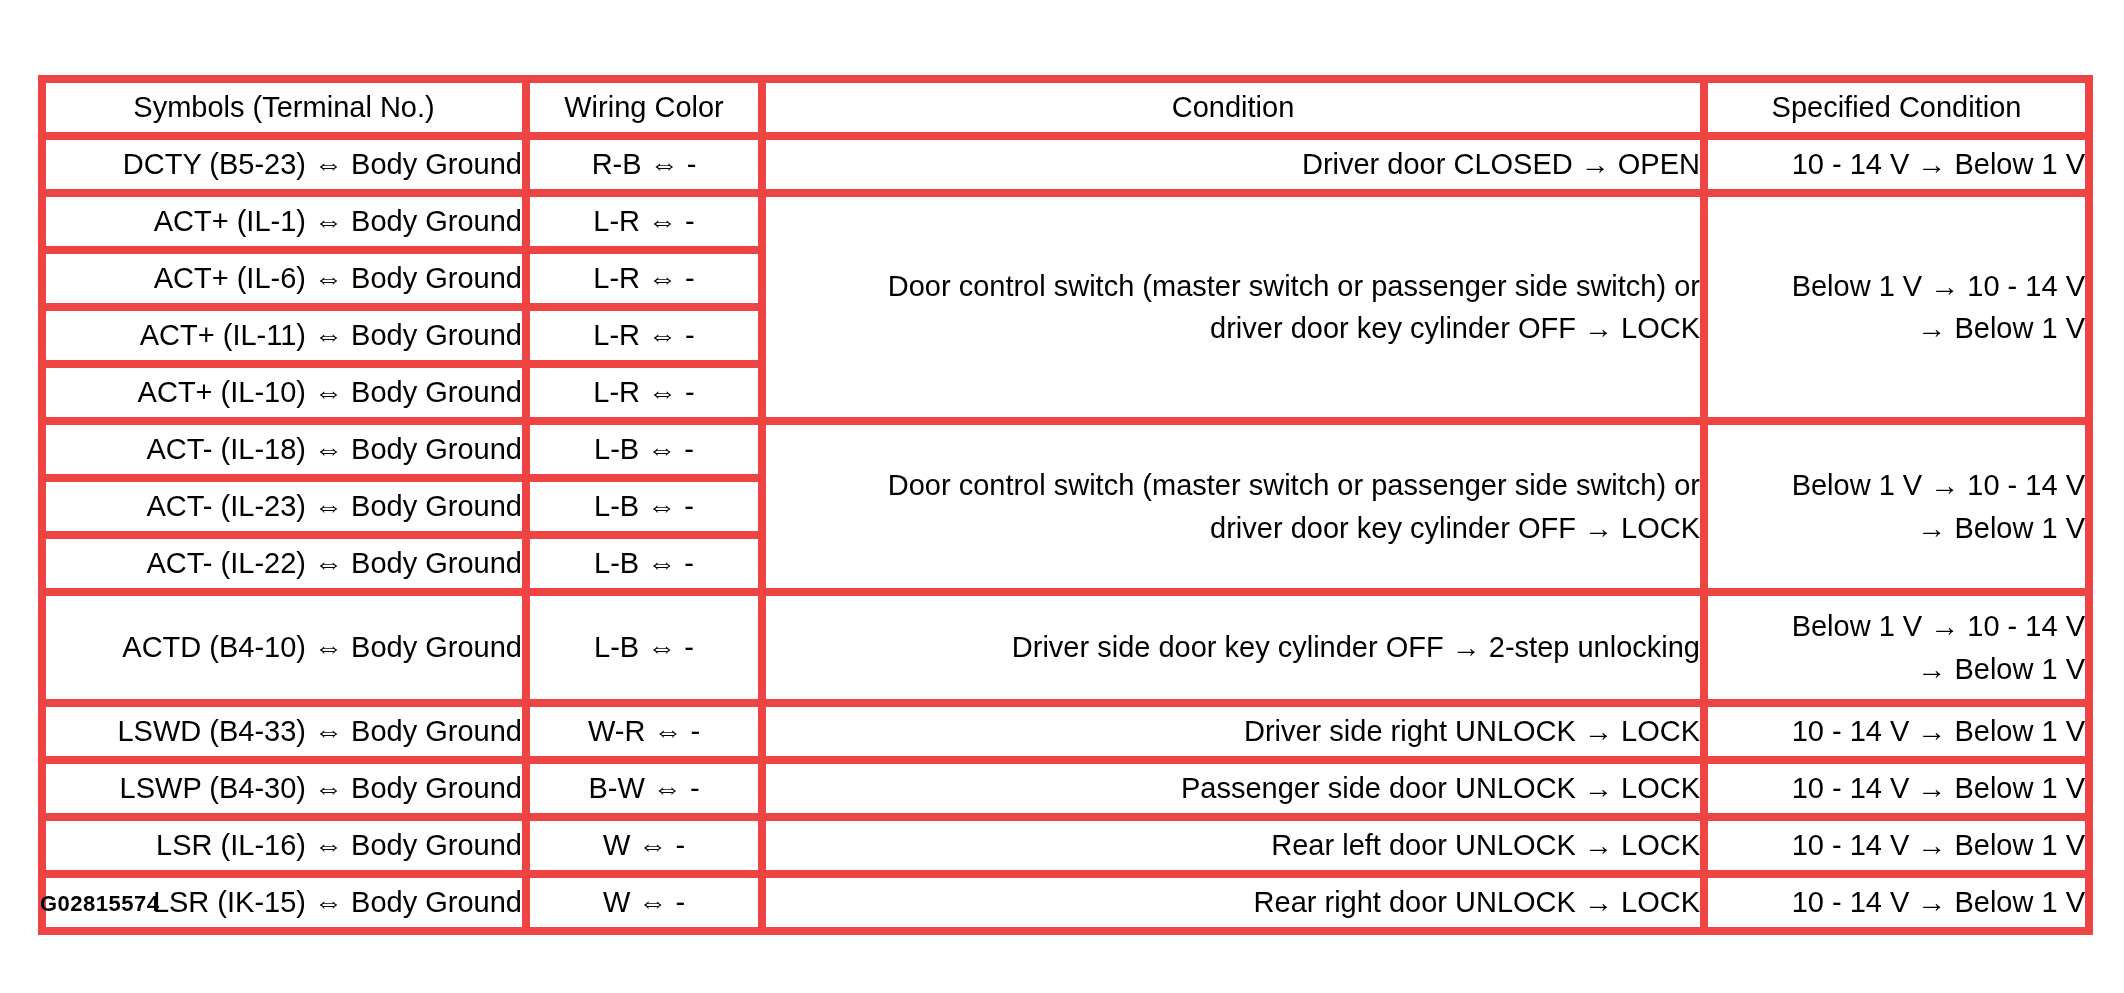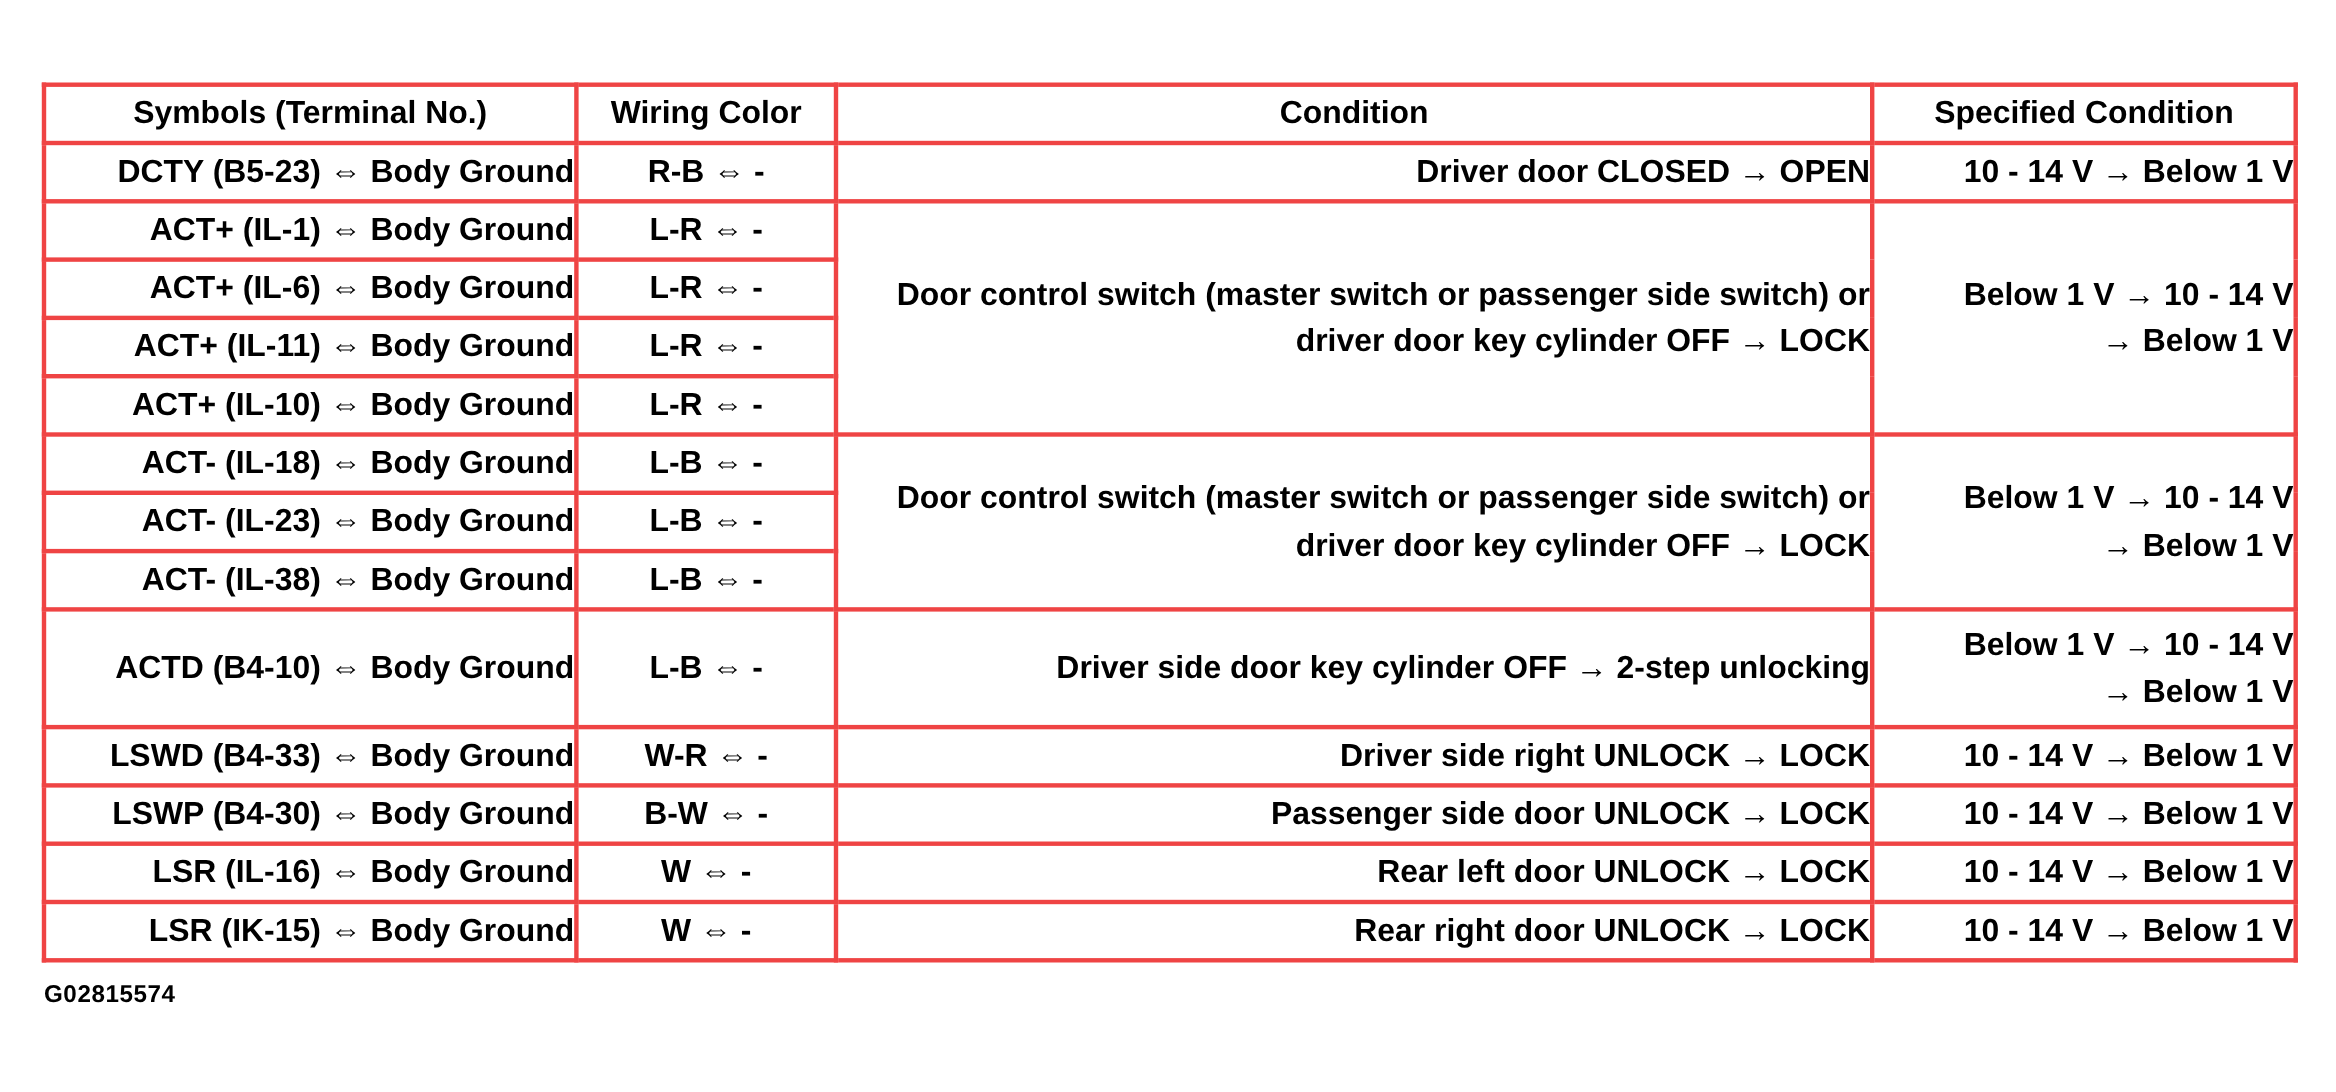--- a/index.html
+++ b/index.html
@@ -19,23 +19,23 @@
   table.spec {
     position: absolute;
     left: 38px;
     top: 75px;
     width: 2047px;
     border-collapse: collapse;
     table-layout: fixed;
   }
   table.spec th,
   table.spec td {
-    border: 4px solid #ef4444;
+    border: 8px solid #ef4444;
     font-size: 29px;
-    font-weight: bold;
+    font-weight: normal;
     vertical-align: middle;
     padding: 0;
     overflow: hidden;
     margin-left: 20px;
   }
   table.spec th {
     text-align: center;
     height: 49px;
   }
   table.spec td {
@@ -125,21 +125,21 @@
         <td class="cond" rowspan="3">Door control switch (master switch or passenger side switch) or
 driver door key cylinder OFF → LOCK</td>
         <td class="spec-cond" rowspan="3">Below 1 V → 10 - 14 V
 → Below 1 V</td>
       </tr>
       <tr>
         <td class="sym">ACT- (IL-23) ⇔ Body Ground</td>
         <td class="wire">L-B ⇔ -</td>
       </tr>
       <tr>
-        <td class="sym">ACT- (IL-38) ⇔ Body Ground</td>
+        <td class="sym">ACT- (IL-22) ⇔ Body Ground</td>
         <td class="wire">L-B ⇔ -</td>
       </tr>
       <tr class="tall">
         <td class="sym">ACTD (B4-10) ⇔ Body Ground</td>
         <td class="wire">L-B ⇔ -</td>
         <td class="cond">Driver side door key cylinder OFF → 2-step unlocking</td>
         <td class="spec-cond">Below 1 V → 10 - 14 V
 → Below 1 V</td>
       </tr>
       <tr>

